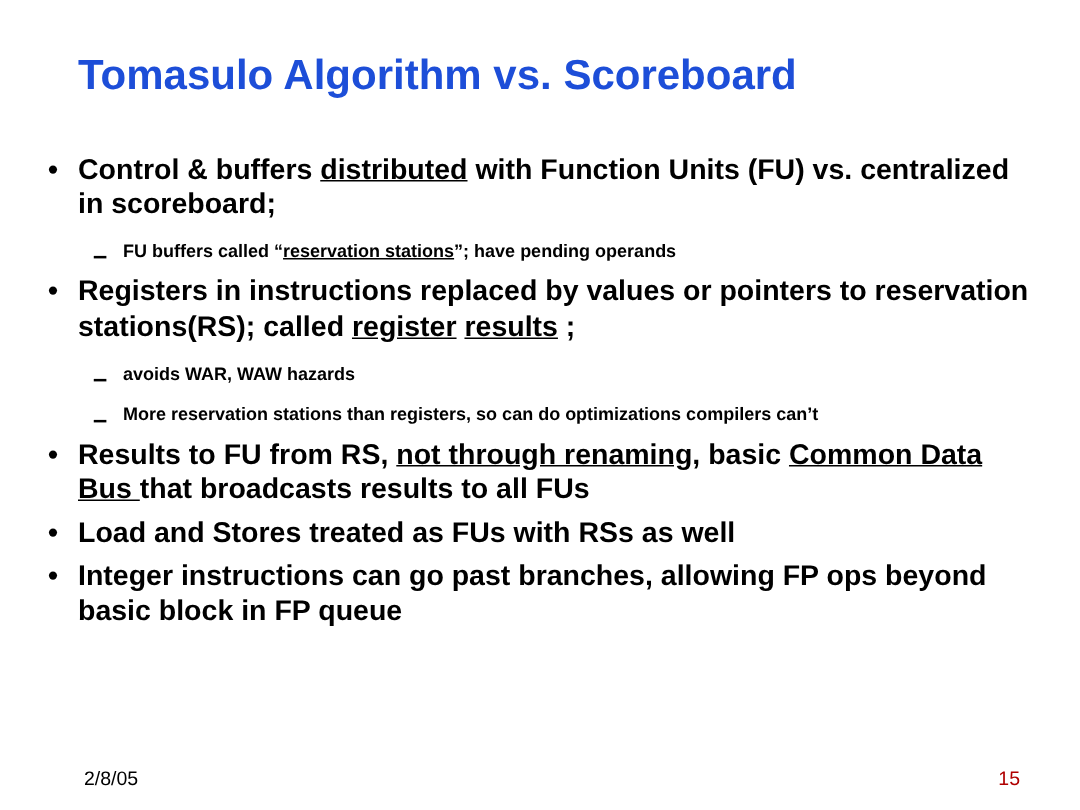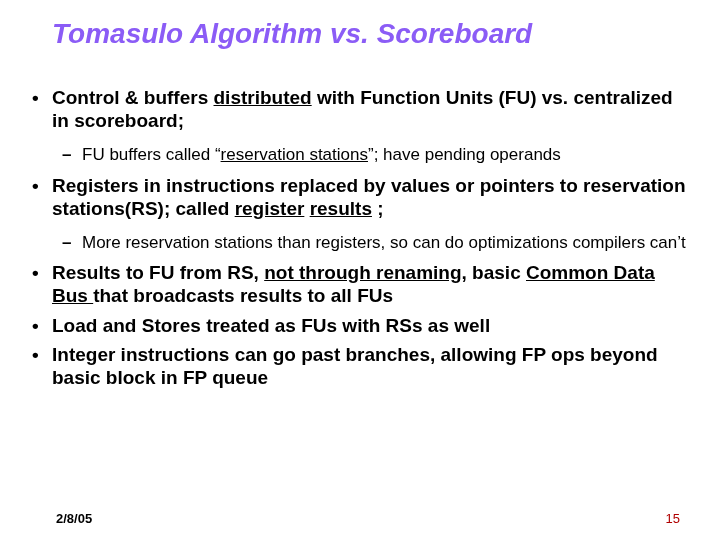--- a/index.html
+++ b/index.html
@@ -1,27 +1,27 @@
 <!DOCTYPE html>
 <html><head>
 <meta charset="utf-8">
 <style>
   * { margin: 0; padding: 0; box-sizing: border-box; }
   html, body { width: 720px; height: 540px; background: #fff; font-family: Arial, Helvetica, sans-serif; }
   .slide { width: 720px; height: 540px; padding: 18px 28px 0 28px; position: relative; color: #000; }
-  .title { font-size: 28px; font-weight: bold; color: #8b5cf6; margin: 0 0 36px 24px; font-style: italic; }
+  .title { font-size: 28px; font-weight: bold; color: #1d4ed8; margin: 16px 0 36px 24px; }
   ul.lvl1 { list-style: none; padding-left: 0; }
   ul.lvl1 > li { position: relative; padding-left: 24px; font-size: 19px; font-weight: bold; line-height: 1.22; margin-bottom: 6px; }
   ul.lvl1 > li::before { content: "•"; position: absolute; left: 4px; top: 0; font-size: 19px; }
   ul.lvl2 { list-style: none; padding-left: 0; margin-top: 4px; margin-bottom: 8px; }
-  ul.lvl2 > li { position: relative; padding-left: 22px; margin-left: 8px; font-size: 17px; font-weight: normal; line-height: 1.25; margin-bottom: 2px; margin-top: 12px; }
+  ul.lvl2 > li { position: relative; padding-left: 22px; margin-left: 8px; font-size: 12px; font-weight: bold; line-height: 1.25; margin-bottom: 2px; margin-top: 12px; }
   ul.lvl2 > li::before { content: "–"; position: absolute; left: 2px; top: 0; font-size: 17px; font-weight: bold; }
   .u { text-decoration: underline; }
   .footer { position: absolute; bottom: 14px; left: 56px; right: 40px; display: flex; justify-content: space-between; font-size: 13px; }
-  .date { color: #000; font-weight: bold; text-align: right; }
+  .date { color: #000; font-weight: normal; text-align: right; }
   .pagenum { color: #b00000; font-weight: normal; }
 </style>
 </head>
 <body>
 
 <div class="slide">
   <div class="title">Tomasulo Algorithm vs. Scoreboard</div>
 
   <ul class="lvl1">
     <li>
@@ -29,20 +29,21 @@
       <ul class="lvl2">
         <li>
           <span>FU buffers called “</span><span class="u">reservation stations</span><span>”; have pending operands</span>
         </li>
       </ul>
     </li>
 
     <li>
       <span>Registers in instructions replaced by values or pointers to reservation stations(RS); called  </span><span class="u">register</span><span> </span><span class="u">results</span><span> ;</span>
       <ul class="lvl2">
+        <li>avoids WAR, WAW hazards</li>
         <li>More reservation stations than registers, so can do optimizations compilers can’t</li>
       </ul>
     </li>
 
     <li>
       <span>Results to FU from RS, </span><span class="u">not through renaming</span><span>, basic </span><span class="u">Common Data Bus </span><span>that broadcasts results to all FUs</span>
     </li>
 
     <li>Load and Stores treated as FUs with RSs as well</li>
 

